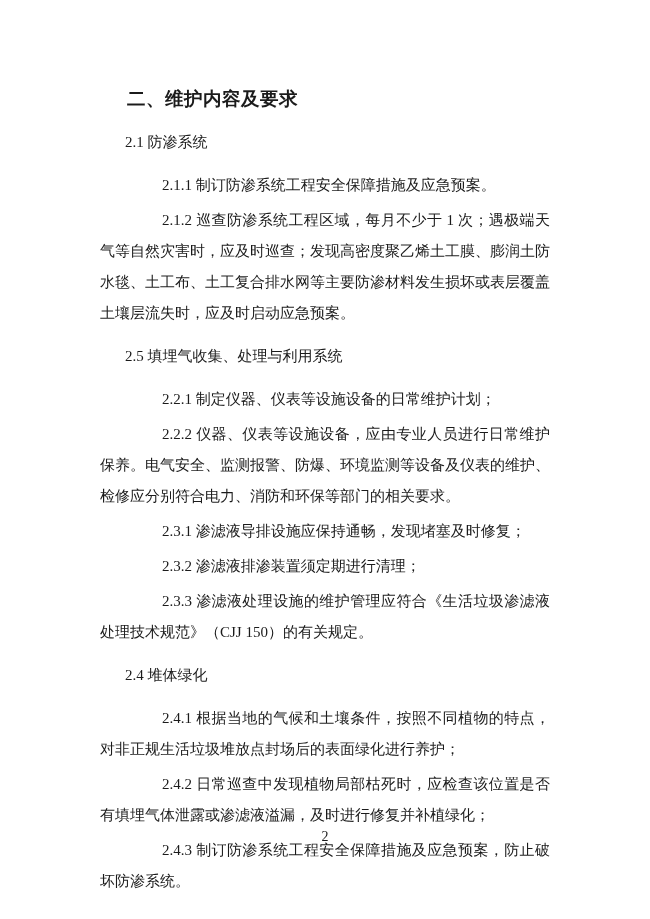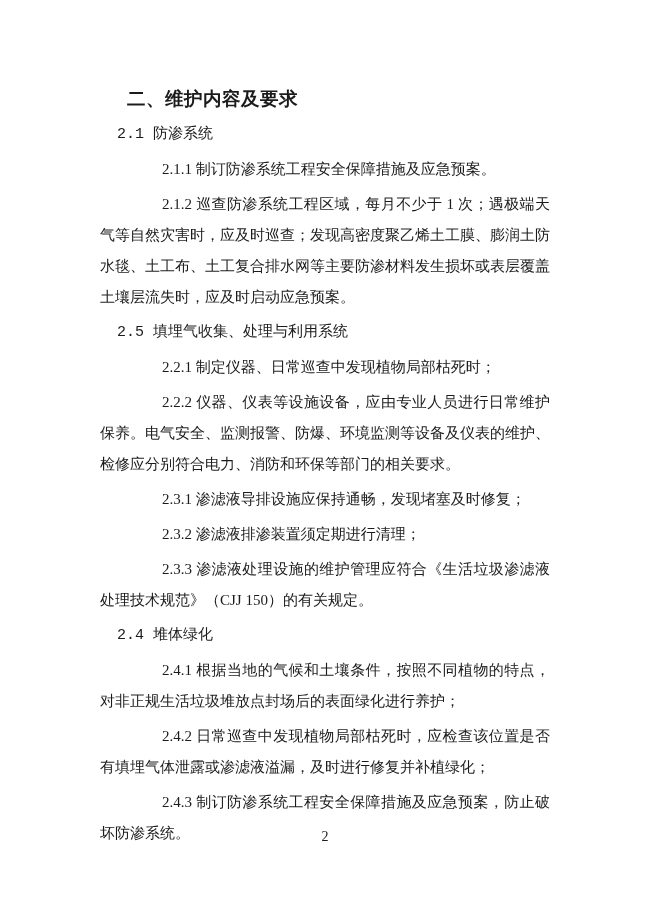--- a/index.html
+++ b/index.html
@@ -26,23 +26,22 @@
   }
   .heading {
     margin: 0;
     font-size: 18.5px;
     font-weight: 700;
     line-height: 31px;
     text-indent: 31px;
     letter-spacing: 0.5px;
   }
   .sec-title {
-    margin: 4px;
+    margin: 12px;
     text-indent: 17px;
-    font-family: Liberation Mono, monospace;
   }
   .clause {
     margin: 4px;
     text-indent: 62px;
     text-align: justify;
   }
   .page-num {
     position: absolute;
     top: 826px;
     left: 0;
@@ -59,21 +58,21 @@
 <div class="page">
   <div class="content">
 
     <h2 class="heading">二、维护内容及要求</h2>
 
     <p class="sec-title">2.1 防渗系统</p>
     <p class="clause">2.1.1 制订防渗系统工程安全保障措施及应急预案。</p>
     <p class="clause">2.1.2 巡查防渗系统工程区域，每月不少于 1 次；遇极端天气等自然灾害时，应及时巡查；发现高密度聚乙烯土工膜、膨润土防水毯、土工布、土工复合排水网等主要防渗材料发生损坏或表层覆盖土壤层流失时，应及时启动应急预案。</p>
 
     <p class="sec-title">2.5 填埋气收集、处理与利用系统</p>
-    <p class="clause">2.2.1 制定仪器、日常巡查中发现植物局部枯死时；</p>
+    <p class="clause">2.2.1 制定仪器、仪表等设施设备的日常维护计划；</p>
     <p class="clause">2.2.2 仪器、仪表等设施设备，应由专业人员进行日常维护保养。电气安全、监测报警、防爆、环境监测等设备及仪表的维护、检修应分别符合电力、消防和环保等部门的相关要求。</p>
 
     <p class="clause">2.3.1 渗滤液导排设施应保持通畅，发现堵塞及时修复；</p>
     <p class="clause">2.3.2 渗滤液排渗装置须定期进行清理；</p>
     <p class="clause">2.3.3 渗滤液处理设施的维护管理应符合《生活垃圾渗滤液处理技术规范》（CJJ 150）的有关规定。</p>
 
     <p class="sec-title">2.4 堆体绿化</p>
     <p class="clause">2.4.1 根据当地的气候和土壤条件，按照不同植物的特点，对非正规生活垃圾堆放点封场后的表面绿化进行养护；</p>
     <p class="clause">2.4.2 日常巡查中发现植物局部枯死时，应检查该位置是否有填埋气体泄露或渗滤液溢漏，及时进行修复并补植绿化；</p>
     <p class="clause">2.4.3 制订防渗系统工程安全保障措施及应急预案，防止破坏防渗系统。</p>

